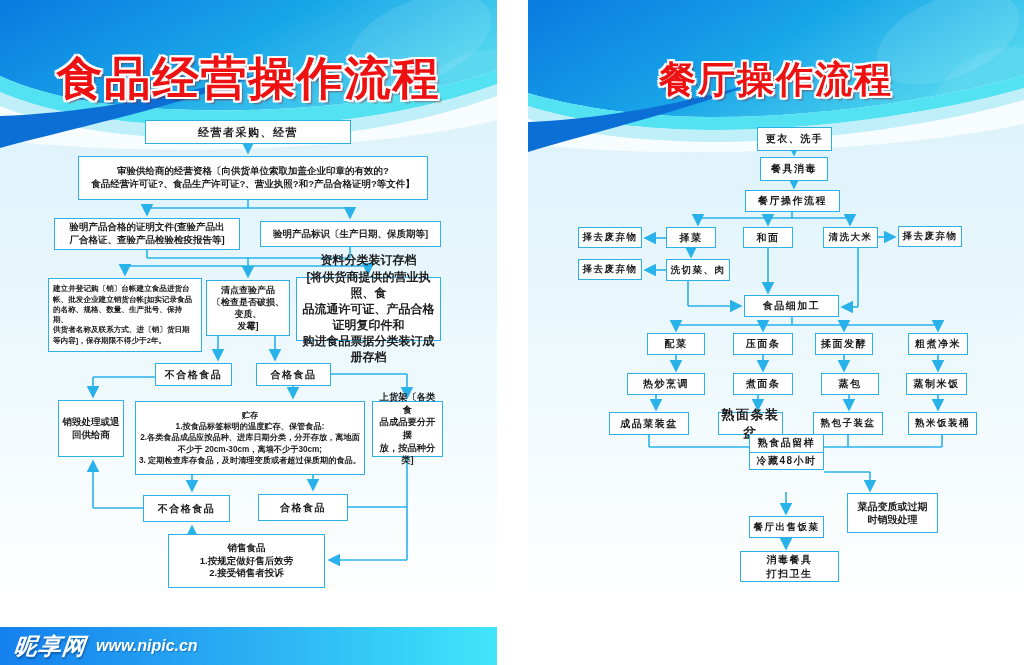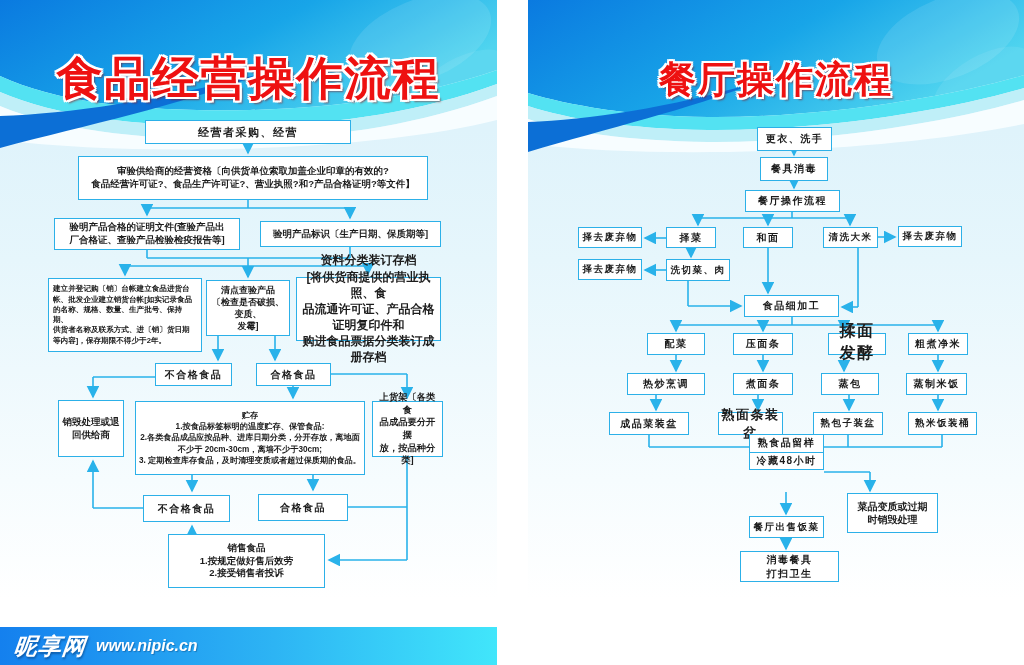--- a/index.html
+++ b/index.html
@@ -235,21 +235,21 @@
     <div class="node ls" style="left:50px;top:227px;width:64px;height:21px;font-size:9.5px;">择去废弃物</div>
     <div class="node ls" style="left:138px;top:227px;width:50px;height:21px;font-size:10px;">择菜</div>
     <div class="node ls" style="left:215px;top:227px;width:50px;height:21px;font-size:10px;">和面</div>
     <div class="node ls" style="left:295px;top:227px;width:55px;height:21px;font-size:9.5px;">清洗大米</div>
     <div class="node ls" style="left:370px;top:226px;width:64px;height:21px;font-size:9.5px;">择去废弃物</div>
     <div class="node ls" style="left:50px;top:259px;width:64px;height:21px;font-size:9.5px;">择去废弃物</div>
     <div class="node ls" style="left:138px;top:259px;width:64px;height:22px;font-size:9.5px;">洗切菜、肉</div>
     <div class="node ls" style="left:216px;top:295px;width:95px;height:22px;font-size:10px;">食品细加工</div>
     <div class="node ls" style="left:119px;top:333px;width:58px;height:22px;font-size:10px;">配菜</div>
     <div class="node ls" style="left:205px;top:333px;width:60px;height:22px;font-size:10px;">压面条</div>
-    <div class="node ls" style="left:300px;top:333px;width:58px;height:22px;font-size:16px;font-family:Liberation Mono, monospace;">揉面发酵</div>
+    <div class="node ls" style="left:287px;top:333px;width:58px;height:22px;font-size:10px;">揉面发酵</div>
     <div class="node ls" style="left:380px;top:333px;width:60px;height:22px;font-size:10px;">粗煮净米</div>
     <div class="node ls" style="left:99px;top:373px;width:78px;height:22px;font-size:10px;">热炒烹调</div>
     <div class="node ls" style="left:205px;top:373px;width:60px;height:22px;font-size:10px;">煮面条</div>
     <div class="node ls" style="left:293px;top:373px;width:58px;height:22px;font-size:10px;">蒸包</div>
     <div class="node ls" style="left:378px;top:373px;width:61px;height:22px;font-size:10px;">蒸制米饭</div>
     <div class="node ls" style="left:81px;top:412px;width:80px;height:23px;font-size:10px;">成品菜装盆</div>
     <div class="node ls" style="left:190px;top:412px;width:65px;height:23px;font-size:13px;">熟面条装盆</div>
     <div class="node ls" style="left:285px;top:412px;width:70px;height:23px;font-size:9.5px;">熟包子装盆</div>
     <div class="node ls" style="left:380px;top:412px;width:69px;height:23px;font-size:9.5px;">熟米饭装桶</div>
 

